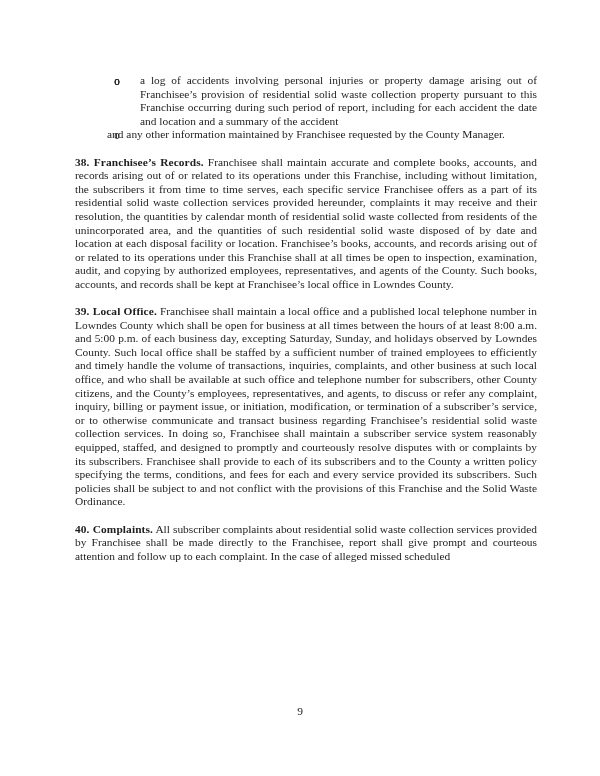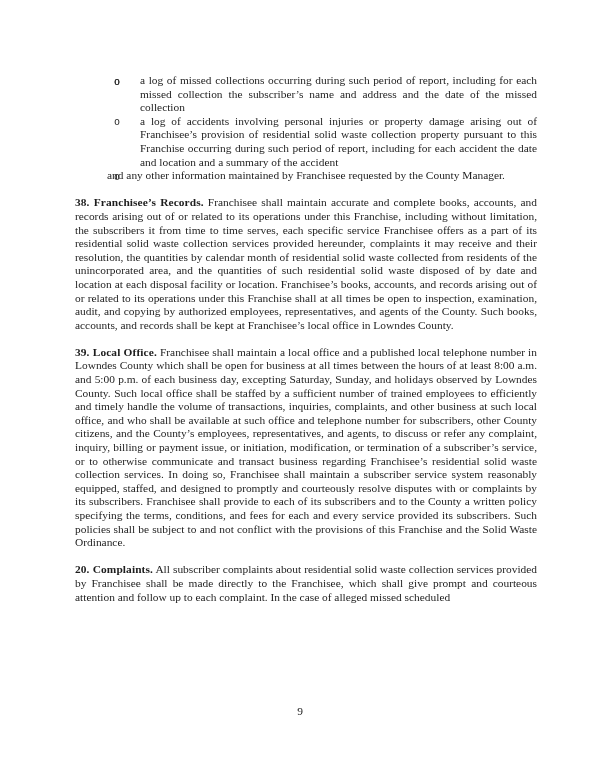--- a/index.html
+++ b/index.html
@@ -62,35 +62,34 @@
 
 <div class="page">
   <div class="content">
 
     <ul class="bullets">
       <li>
         <span class="marker">o</span>
       </li>
       <li>
         <span class="marker">o</span>
-        <span>a log of missed collections occurring during such period of report, including for each missed collection the subscriber’s name and address and the date of the missed collection</span>
       </li>
       <li>
         <span class="marker">o</span>
         <span>a log of accidents involving personal injuries or property damage arising out of Franchisee’s provision of residential solid waste collection property pursuant to this Franchise occurring during such period of report, including for each accident the date and location and a summary of the accident</span>
       </li>
       <li>
         <span class="marker">o</span>
       </li>
     </ul>
 
     <p class="closing">and any other information maintained by Franchisee requested by the County Manager.</p>
 
     <p class="sec"><b>38. Franchisee’s Records.</b> <span>Franchisee shall maintain accurate and complete books, accounts, and records arising out of or related to its operations under this Franchise, including without limitation, the subscribers it from time to time serves, each specific service Franchisee offers as a part of its residential solid waste collection services provided hereunder, complaints it may receive and their resolution, the quantities by calendar month of residential solid waste collected from residents of the unincorporated area, and the quantities of such residential solid waste disposed of by date and location at each disposal facility or location.  Franchisee’s books, accounts, and records arising out of or related to its operations under this Franchise shall at all times be open to inspection, examination, audit, and copying by authorized employees, representatives, and agents of the County. Such books, accounts, and records shall be kept at Franchisee’s local office in Lowndes County.</span></p>
 
     <p class="sec"><b>39. Local Office.</b> <span>Franchisee shall maintain a local office and a published local telephone number in Lowndes County which shall be open for business at all times between the hours of at least 8:00 a.m. and 5:00 p.m. of each business day, excepting Saturday, Sunday, and holidays observed by Lowndes County. Such local office shall be staffed by a sufficient number of trained employees to efficiently and timely handle the volume of transactions, inquiries, complaints, and other business at such local office, and who shall be available at such office and telephone number for subscribers, other County citizens, and the County’s employees, representatives, and agents, to discuss or refer any complaint, inquiry, billing or payment issue, or initiation, modification, or termination of a subscriber’s service, or to otherwise communicate and transact business regarding Franchisee’s residential solid waste collection services. In doing so, Franchisee shall maintain a subscriber service system reasonably equipped, staffed, and designed to promptly and courteously resolve disputes with or complaints by its subscribers. Franchisee shall provide to each of its subscribers and to the County a written policy specifying the terms, conditions, and fees for each and every service provided its subscribers. Such policies shall be subject to and not conflict with the provisions of this Franchise and the Solid Waste Ordinance.</span></p>
 
-    <p class="sec"><b>20. Complaints.</b> <span>All subscriber complaints about residential solid waste collection services provided by Franchisee shall be made directly to the Franchisee, which shall give prompt and courteous attention and follow up to each complaint. In the case of alleged missed scheduled</span></p>
+    <p class="sec"><b>40. Complaints.</b> <span>All subscriber complaints about residential solid waste collection services provided by Franchisee shall be made directly to the Franchisee, report shall give prompt and courteous attention and follow up to each complaint. In the case of alleged missed scheduled</span></p>
 
   </div>
 
   <div class="pagenum">9</div>
 </div>
 
 </body></html>

